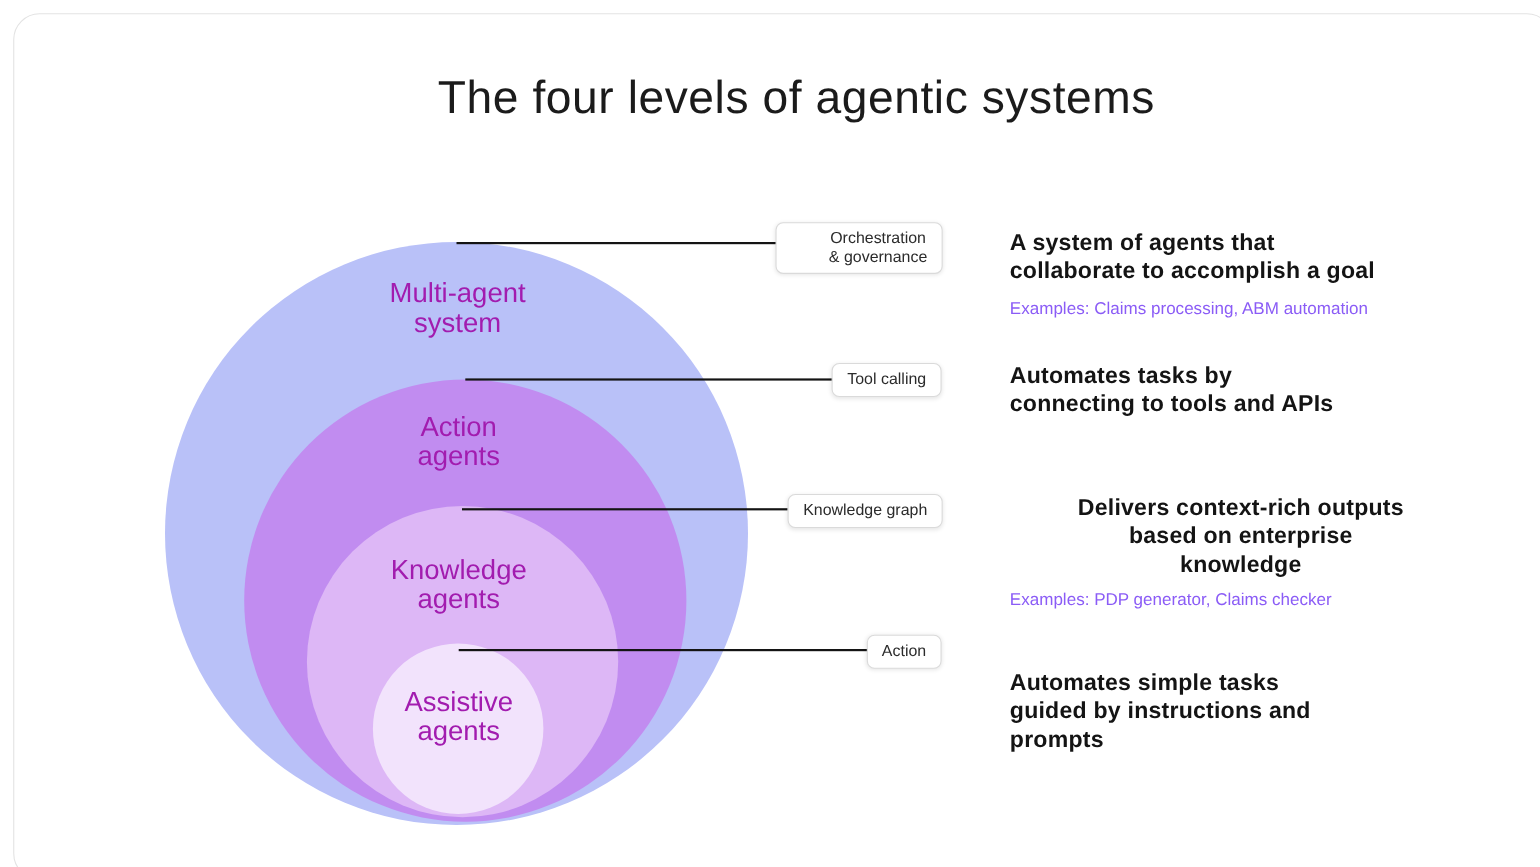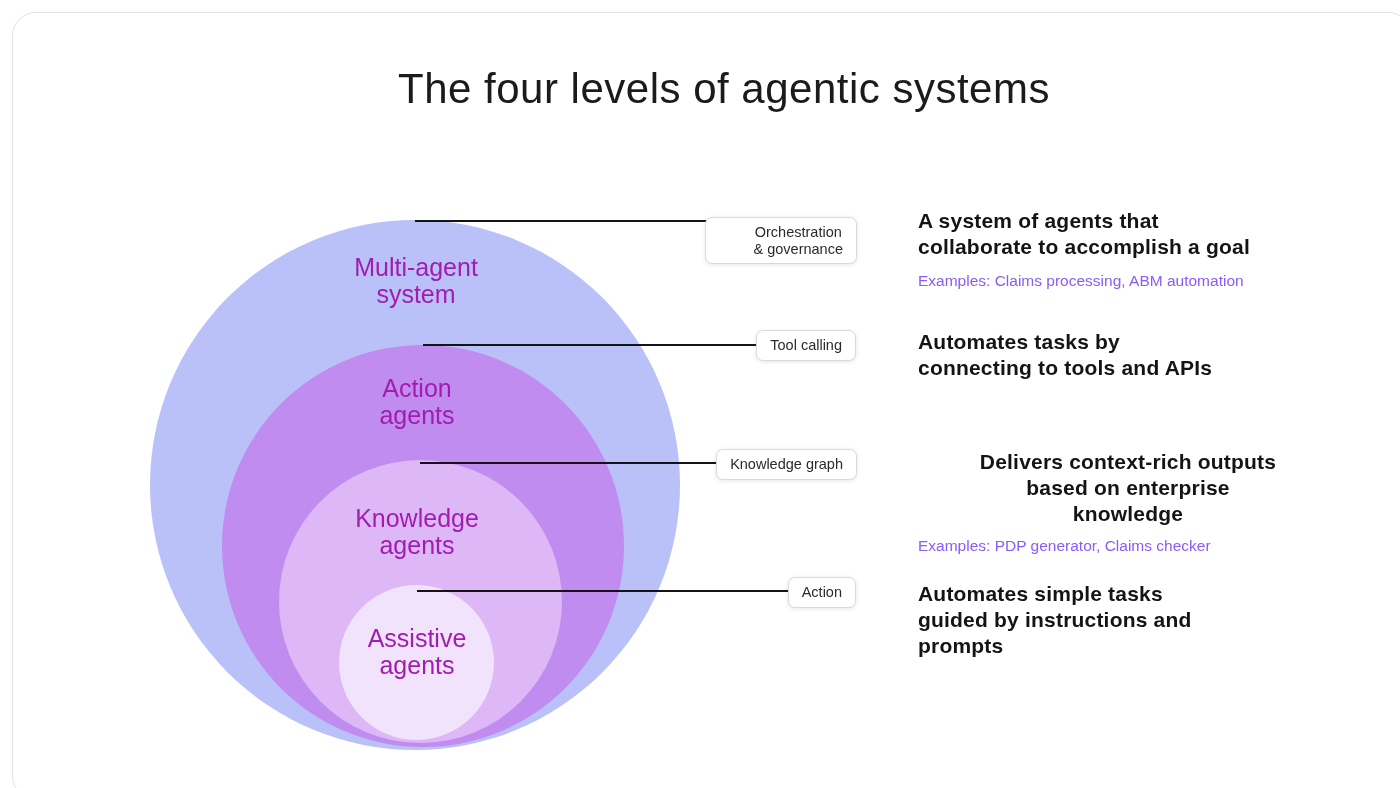--- a/index.html
+++ b/index.html
@@ -102,35 +102,35 @@
   <div class="circle-label" style="left:392px; top:480px; width:180px;">Knowledge
 agents</div>
   <div class="circle-label" style="left:392px; top:600px; width:160px;">Assistive
 agents</div>
 
   <div class="connector" style="left:390px; top:195px; width:330px;"></div>
   <div class="connector" style="left:398px; top:319px; width:345px;"></div>
   <div class="connector" style="left:395px; top:437px; width:296px;"></div>
   <div class="connector" style="left:392px; top:565px; width:381px;"></div>
 
-  <div class="badge" style="right:542px; top:192px;padding-left:48px;">Orchestration
+  <div class="badge" style="right:542px; top:177px;padding-left:48px;">Orchestration
 &amp; governance</div>
   <div class="badge" style="right:543px; top:305px;">Tool calling</div>
   <div class="badge" style="right:542px; top:424px;">Knowledge graph</div>
   <div class="badge" style="right:543px; top:552px;">Action</div>
 
   <div class="desc-heading" style="top:183px;">A system of agents that
 collaborate to accomplish a goal</div>
   <div class="desc-examples" style="top:246px;">Examples: Claims processing, ABM automation</div>
 
   <div class="desc-heading" style="top:304px;">Automates tasks by
 connecting to tools and APIs</div>
 
   <div class="desc-heading" style="top:424px;text-align:center;">Delivers context-rich outputs
 based on enterprise
 knowledge</div>
   <div class="desc-examples" style="top:511px;">Examples: PDP generator, Claims checker</div>
 
-  <div class="desc-heading" style="top:556px;">Automates simple tasks
+  <div class="desc-heading" style="top:583px;">Automates simple tasks
 guided by instructions and
 prompts</div>
 
 </div>
 
 </body></html>

